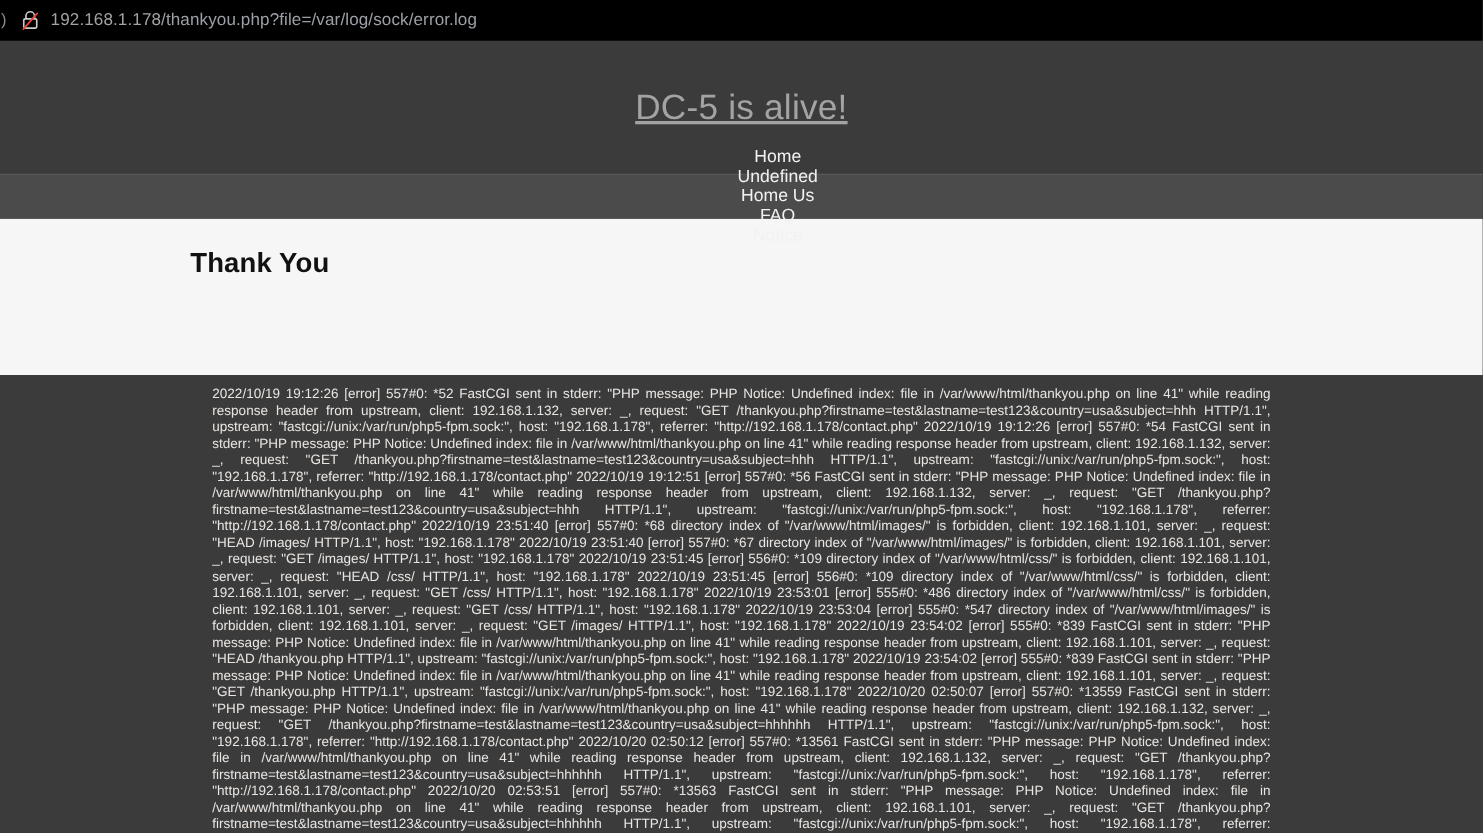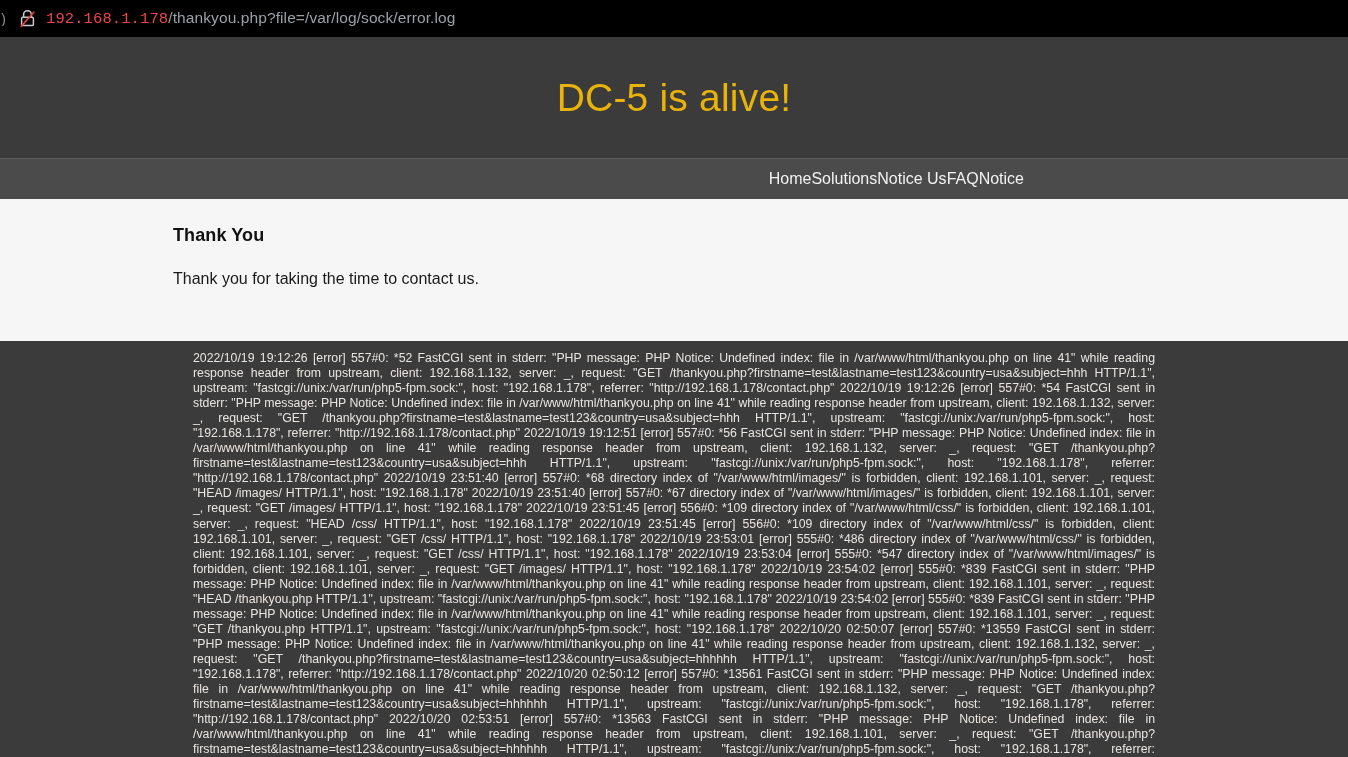--- a/index.html
+++ b/index.html
@@ -39,55 +39,57 @@
     flex: none;
   }
   #url-text {
     font-size: 15.5px;
     color: #9aa0a6;
     white-space: nowrap;
     letter-spacing: 0.1px;
     padding-left: 6px;
     font-family: "Liberation Sans", sans-serif;
   }
-  #url-text .url-host { color: #ef4444; font-family: Liberation Mono, monospace; }
+  #url-text .url-host { color: #a3a3a3; }
 
   
   #site-header {
     height: 121px;
     background: #3b3b3b;
     display: flex;
     align-items: center;
     justify-content: center;
   }
   #site-title {
-    color: #eab308;
-    font-size: 39px;
+    color: #a3a3a3;
+    font-size: 32px;
     font-weight: 400;
     letter-spacing: 0.2px;
+    text-decoration: underline;
   }
 
   
   #main-nav {
     height: 41px;
     background: #4b4b4b;
     border-top: 1px solid #5a5a5a;
     display: flex;
     align-items: center;
   }
   #nav-list {
     display: flex;
     align-items: center;
     margin: 0 auto;
     padding: 0;
     list-style: none;
     width: 740px;
-    justify-content: flex-end;
+    justify-content: space-between;
     padding-left: 86px;
     padding-right: 20px;
+    flex-direction: column;
   }
   .nav-item {
     color: #f2f2f2;
     font-size: 16px;
     text-decoration: none;
     cursor: pointer;
     white-space: nowrap;
   }
 
   
@@ -96,21 +98,21 @@
     height: 142px;
     padding: 26px 0 0 0;
   }
   #content-inner {
     width: 1006px;
     margin: 0 auto;
     padding-left: 2px;
   }
   #page-heading {
     margin: 0;
-    font-size: 18px;
+    font-size: 25px;
     font-weight: bold;
     color: #111111;
     letter-spacing: 0.1px;
   }
   #page-subtext {
     margin: 24px 0 0 0;
     font-size: 16px;
     color: #1a1a1a;
   }
 
@@ -153,29 +155,28 @@
   </span>
 </div>
 
 <header id="site-header">
   <h1 id="site-title">DC-5 is alive!</h1>
 </header>
 
 <nav id="main-nav">
   <ul id="nav-list">
     <li><a class="nav-item">Home</a></li>
-    <li><a class="nav-item">Solutions</a></li>
-    <li><a class="nav-item">Notice Us</a></li>
+    <li><a class="nav-item">Undefined</a></li>
+    <li><a class="nav-item">Home Us</a></li>
     <li><a class="nav-item">FAQ</a></li>
     <li><a class="nav-item">Notice</a></li>
   </ul>
 </nav>
 
 <section id="content-band">
   <div id="content-inner">
     <h2 id="page-heading">Thank You</h2>
-    <p id="page-subtext">Thank you for taking the time to contact us.</p>
   </div>
 </section>
 
 <section id="log-region">
   <div id="log-text">2022/10/19 19:12:26 [error] 557#0: *52 FastCGI sent in stderr: "PHP message: PHP Notice: Undefined index: file in /var/www/html/thankyou.php on line 41" while reading response header from upstream, client: 192.168.1.132, server: _, request: "GET /thankyou.php?firstname=test&amp;lastname=test123&amp;country=usa&amp;subject=hhh HTTP/1.1", upstream: "fastcgi://unix:/var/run/php5-fpm.sock:", host: "192.168.1.178", referrer: "http://192.168.1.178/contact.php" 2022/10/19 19:12:26 [error] 557#0: *54 FastCGI sent in stderr: "PHP message: PHP Notice: Undefined index: file in /var/www/html/thankyou.php on line 41" while reading response header from upstream, client: 192.168.1.132, server: _, request: "GET /thankyou.php?firstname=test&amp;lastname=test123&amp;country=usa&amp;subject=hhh HTTP/1.1", upstream: "fastcgi://unix:/var/run/php5-fpm.sock:", host: "192.168.1.178", referrer: "http://192.168.1.178/contact.php" 2022/10/19 19:12:51 [error] 557#0: *56 FastCGI sent in stderr: "PHP message: PHP Notice: Undefined index: file in /var/www/html/thankyou.php on line 41" while reading response header from upstream, client: 192.168.1.132, server: _, request: "GET /thankyou.php?firstname=test&amp;lastname=test123&amp;country=usa&amp;subject=hhh HTTP/1.1", upstream: "fastcgi://unix:/var/run/php5-fpm.sock:", host: "192.168.1.178", referrer: "http://192.168.1.178/contact.php" 2022/10/19 23:51:40 [error] 557#0: *68 directory index of "/var/www/html/images/" is forbidden, client: 192.168.1.101, server: _, request: "HEAD /images/ HTTP/1.1", host: "192.168.1.178" 2022/10/19 23:51:40 [error] 557#0: *67 directory index of "/var/www/html/images/" is forbidden, client: 192.168.1.101, server: _, request: "GET /images/ HTTP/1.1", host: "192.168.1.178" 2022/10/19 23:51:45 [error] 556#0: *109 directory index of "/var/www/html/css/" is forbidden, client: 192.168.1.101, server: _, request: "HEAD /css/ HTTP/1.1", host: "192.168.1.178" 2022/10/19 23:51:45 [error] 556#0: *109 directory index of "/var/www/html/css/" is forbidden, client: 192.168.1.101, server: _, request: "GET /css/ HTTP/1.1", host: "192.168.1.178" 2022/10/19 23:53:01 [error] 555#0: *486 directory index of "/var/www/html/css/" is forbidden, client: 192.168.1.101, server: _, request: "GET /css/ HTTP/1.1", host: "192.168.1.178" 2022/10/19 23:53:04 [error] 555#0: *547 directory index of "/var/www/html/images/" is forbidden, client: 192.168.1.101, server: _, request: "GET /images/ HTTP/1.1", host: "192.168.1.178" 2022/10/19 23:54:02 [error] 555#0: *839 FastCGI sent in stderr: "PHP message: PHP Notice: Undefined index: file in /var/www/html/thankyou.php on line 41" while reading response header from upstream, client: 192.168.1.101, server: _, request: "HEAD /thankyou.php HTTP/1.1", upstream: "fastcgi://unix:/var/run/php5-fpm.sock:", host: "192.168.1.178" 2022/10/19 23:54:02 [error] 555#0: *839 FastCGI sent in stderr: "PHP message: PHP Notice: Undefined index: file in /var/www/html/thankyou.php on line 41" while reading response header from upstream, client: 192.168.1.101, server: _, request: "GET /thankyou.php HTTP/1.1", upstream: "fastcgi://unix:/var/run/php5-fpm.sock:", host: "192.168.1.178" 2022/10/20 02:50:07 [error] 557#0: *13559 FastCGI sent in stderr: "PHP message: PHP Notice: Undefined index: file in /var/www/html/thankyou.php on line 41" while reading response header from upstream, client: 192.168.1.132, server: _, request: "GET /thankyou.php?firstname=test&amp;lastname=test123&amp;country=usa&amp;subject=hhhhhh HTTP/1.1", upstream: "fastcgi://unix:/var/run/php5-fpm.sock:", host: "192.168.1.178", referrer: "http://192.168.1.178/contact.php" 2022/10/20 02:50:12 [error] 557#0: *13561 FastCGI sent in stderr: "PHP message: PHP Notice: Undefined index: file in /var/www/html/thankyou.php on line 41" while reading response header from upstream, client: 192.168.1.132, server: _, request: "GET /thankyou.php?firstname=test&amp;lastname=test123&amp;country=usa&amp;subject=hhhhhh HTTP/1.1", upstream: "fastcgi://unix:/var/run/php5-fpm.sock:", host: "192.168.1.178", referrer: "http://192.168.1.178/contact.php" 2022/10/20 02:53:51 [error] 557#0: *13563 FastCGI sent in stderr: "PHP message: PHP Notice: Undefined index: file in /var/www/html/thankyou.php on line 41" while reading response header from upstream, client: 192.168.1.101, server: _, request: "GET /thankyou.php?firstname=test&amp;lastname=test123&amp;country=usa&amp;subject=hhhhhh HTTP/1.1", upstream: "fastcgi://unix:/var/run/php5-fpm.sock:", host: "192.168.1.178", referrer: "http://192.168.1.178/contact.php" 2022/10/20 02:58:38 [error] 557#0: *13572 FastCGI sent in stderr: "PHP message: PHP Notice: Undefined index: file in /var/www/html/thankyou.php on line 41" while reading response header from upstream, client: 192.168.1.132, server: _, request: "GET /thankyou.php?firstname=test&amp;lastname=test123&amp;country=usa&amp;subject=hhhhhh HTTP/1.1", upstream: "fastcgi://unix:/var/run/php5-fpm.sock:"</div>
 </section>
 
 </body></html>

